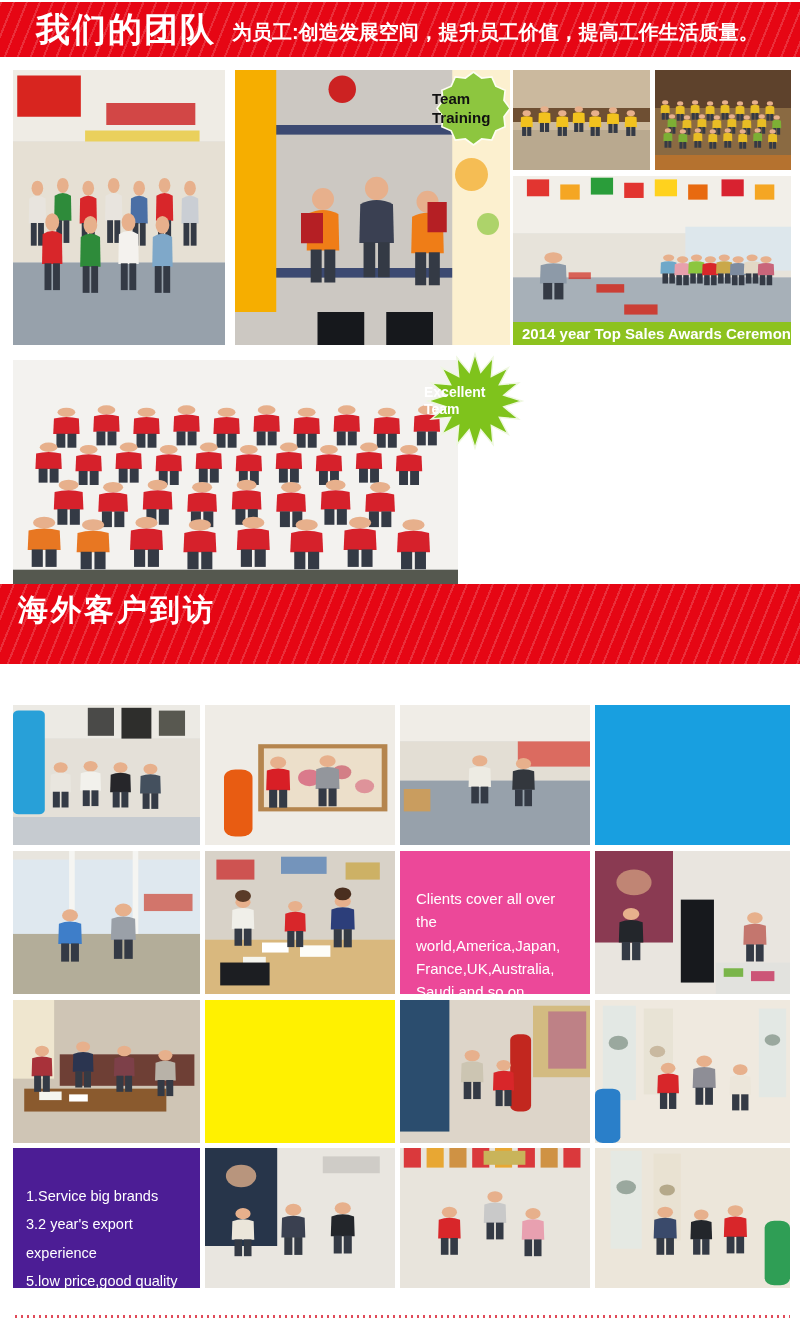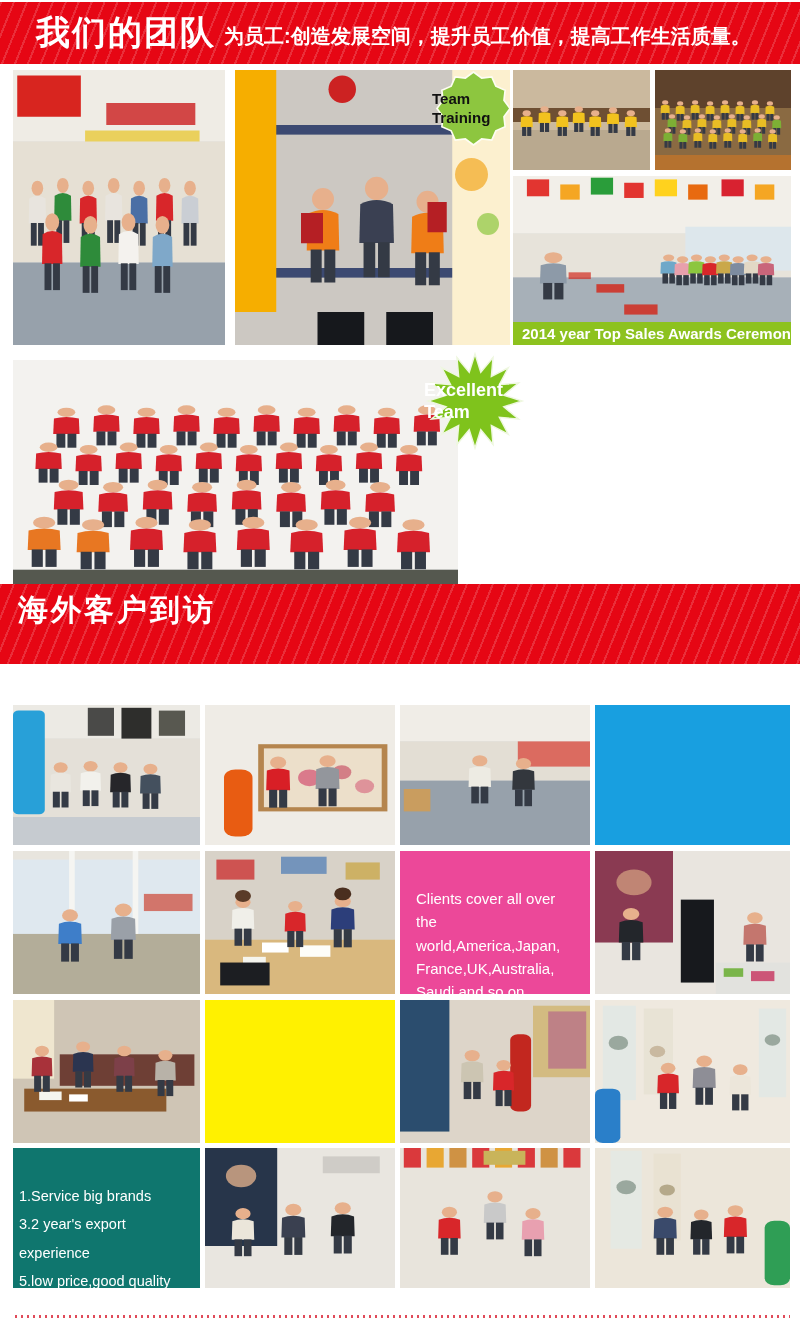--- a/index.html
+++ b/index.html
@@ -1,38 +1,38 @@
 <!DOCTYPE html>
 <html><head>
 <meta charset="utf-8">
 <style>
   html,body{margin:0;padding:0;background:#fff;}
   .page{position:relative;width:800px;height:1333px;background:#fff;overflow:hidden;
         font-family:"Liberation Sans","DejaVu Sans",sans-serif;}
   
   .banner{position:absolute;left:0;width:800px;background-color:#e60614;color:#fff;
           background-image:repeating-linear-gradient(112deg,rgba(255,255,255,.16) 0 2px,rgba(255,255,255,0) 2px 12px);}
-  .banner1{top:2px;height:62px;display:flex;align-items:center;gap:8px;padding-left:36px;box-sizing:border-box;}
+  .banner1{top:2px;height:55px;display:flex;align-items:center;gap:16px;padding-left:36px;box-sizing:border-box;}
   .banner1 .b-title{font-size:34px;font-weight:bold;letter-spacing:2px;}
   .banner1 .b-sub{font-size:20px;font-weight:bold;padding-top:6px;}
   .banner2{top:584px;height:80px;padding:6px 0 0 18px;box-sizing:border-box;}
   .banner2 .b-title{display:block;font-size:30px;font-weight:bold;letter-spacing:3px;}
   .banner2 .b-sub{display:block;font-size:19px;font-weight:bold;margin-top:7px;}
   
   .photo{position:absolute;overflow:hidden;background:#ddd;}
   .scene{position:absolute;inset:0;width:100%;height:100%;display:block;}
   .caption-bar{position:absolute;left:0;right:0;bottom:0;height:23px;background:#8dc21f;color:#fff;
                font-size:15px;font-weight:bold;line-height:23px;padding-left:9px;white-space:nowrap;}
   
   .badge{position:absolute;z-index:5;}
   .badge svg{position:absolute;inset:0;width:100%;height:100%;}
   .badge .badge-text{position:absolute;inset:0;display:flex;flex-direction:column;align-items:flex-start;
                      justify-content:center;text-align:center;line-height:1.25;}
   .badge-training .badge-text{color:#111;font-size:15px;font-weight:bold;}
-  .badge-excellent .badge-text{color:#fff;font-size:18px;font-weight:bold;}
+  .badge-excellent .badge-text{color:#fff;font-size:14px;font-weight:bold;}
   
   .pw-ceiling{position:absolute;left:0;right:0;top:0;height:30px;background:#e9e7e0;
       background-image:repeating-linear-gradient(90deg,rgba(160,155,145,.5) 0 1px,transparent 1px 34px),
                        repeating-linear-gradient(0deg,rgba(160,155,145,.5) 0 1px,transparent 1px 14px);}
   .pw-wall{position:absolute;left:0;right:0;top:30px;bottom:0;
       background:linear-gradient(#d9ecc2,#f7f9f2 45%,#eef2e8);}
   .pw-slogan{position:absolute;left:0;right:0;top:40px;text-align:center;color:#e0201d;
       font-size:18px;font-weight:bold;letter-spacing:3px;}
   .idgrid{position:absolute;left:16px;right:16px;top:70px;bottom:30px;
       background-image:
@@ -40,21 +40,21 @@
         repeating-linear-gradient(90deg,#a85a50 0 14px,#fafaf6 14px 18px,#5a7a9a 18px 32px,#fafaf6 32px 36px,#6a9a5a 36px 50px,#fafaf6 50px 54px,#8a6a88 54px 68px,#fafaf6 68px 72px);}
   .pw-hill{position:absolute;left:-10%;right:-10%;bottom:0;height:26px;background:#8cc63e;
       border-radius:100% 100% 0 0 / 160% 160% 0 0;}
   .pw-hill2{position:absolute;left:30%;right:-15%;bottom:0;height:34px;background:#a5d45a;
       border-radius:100% 100% 0 0 / 170% 170% 0 0;}
   
   .block{position:absolute;box-sizing:border-box;}
   .block-blue{background:#189fe0;}
   .block-yellow{background:#fff100;}
   .block-green{background:#ec4899;color:#fff;font-size:15px;line-height:1.55;padding:36px 14px 0 16px;}
-  .block-red{background:#0f766e;color:#fff;font-size:14.5px;line-height:1.95;padding:34px 8px 0 6px;}
+  .block-red{background:#4c1d95;color:#fff;font-size:14.5px;line-height:1.95;padding:34px 8px 0 13px;}
   
   .dotted-rule{position:absolute;top:1315px;left:15px;width:775px;height:3px;
       background:repeating-linear-gradient(90deg,#e04b5a 0 2px,transparent 2px 6px);}
 </style>
 </head>
 <body>
 
 <svg width="0" height="0" style="position:absolute" aria-hidden="true">
   <defs>
     <symbol id="psn" viewBox="0 0 10 22">

